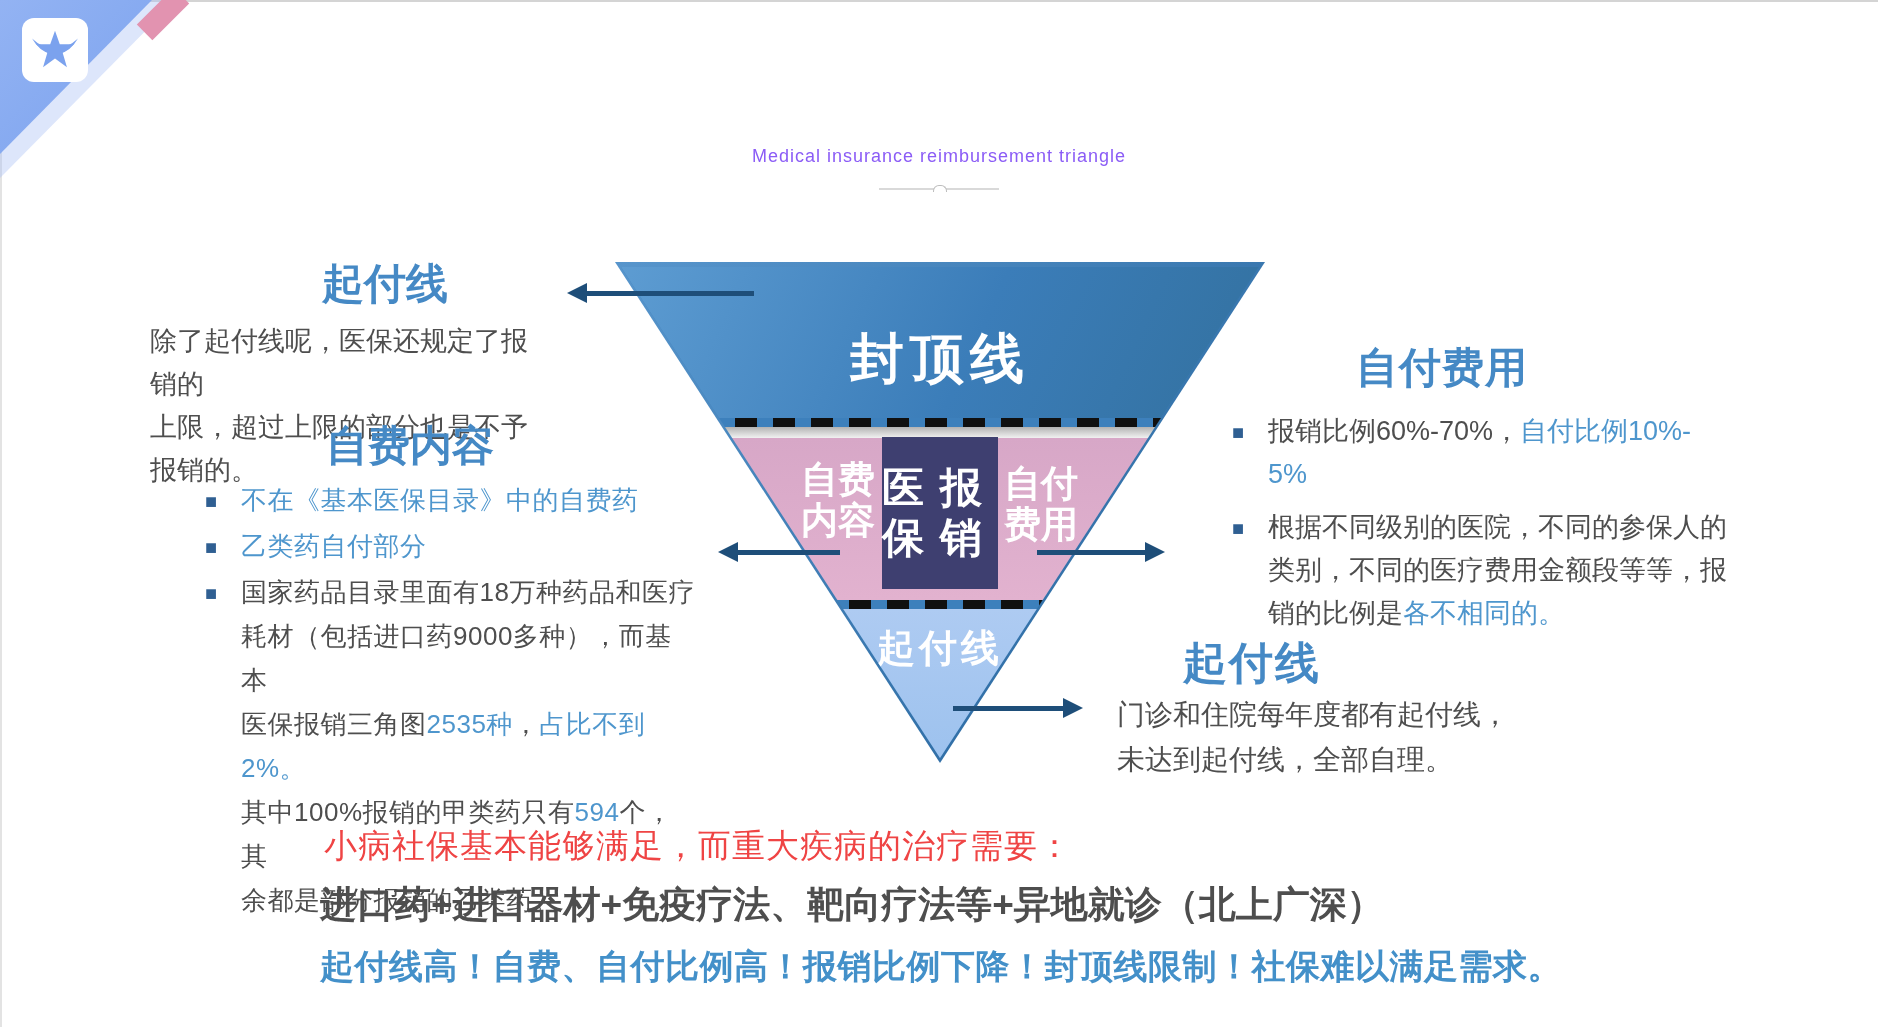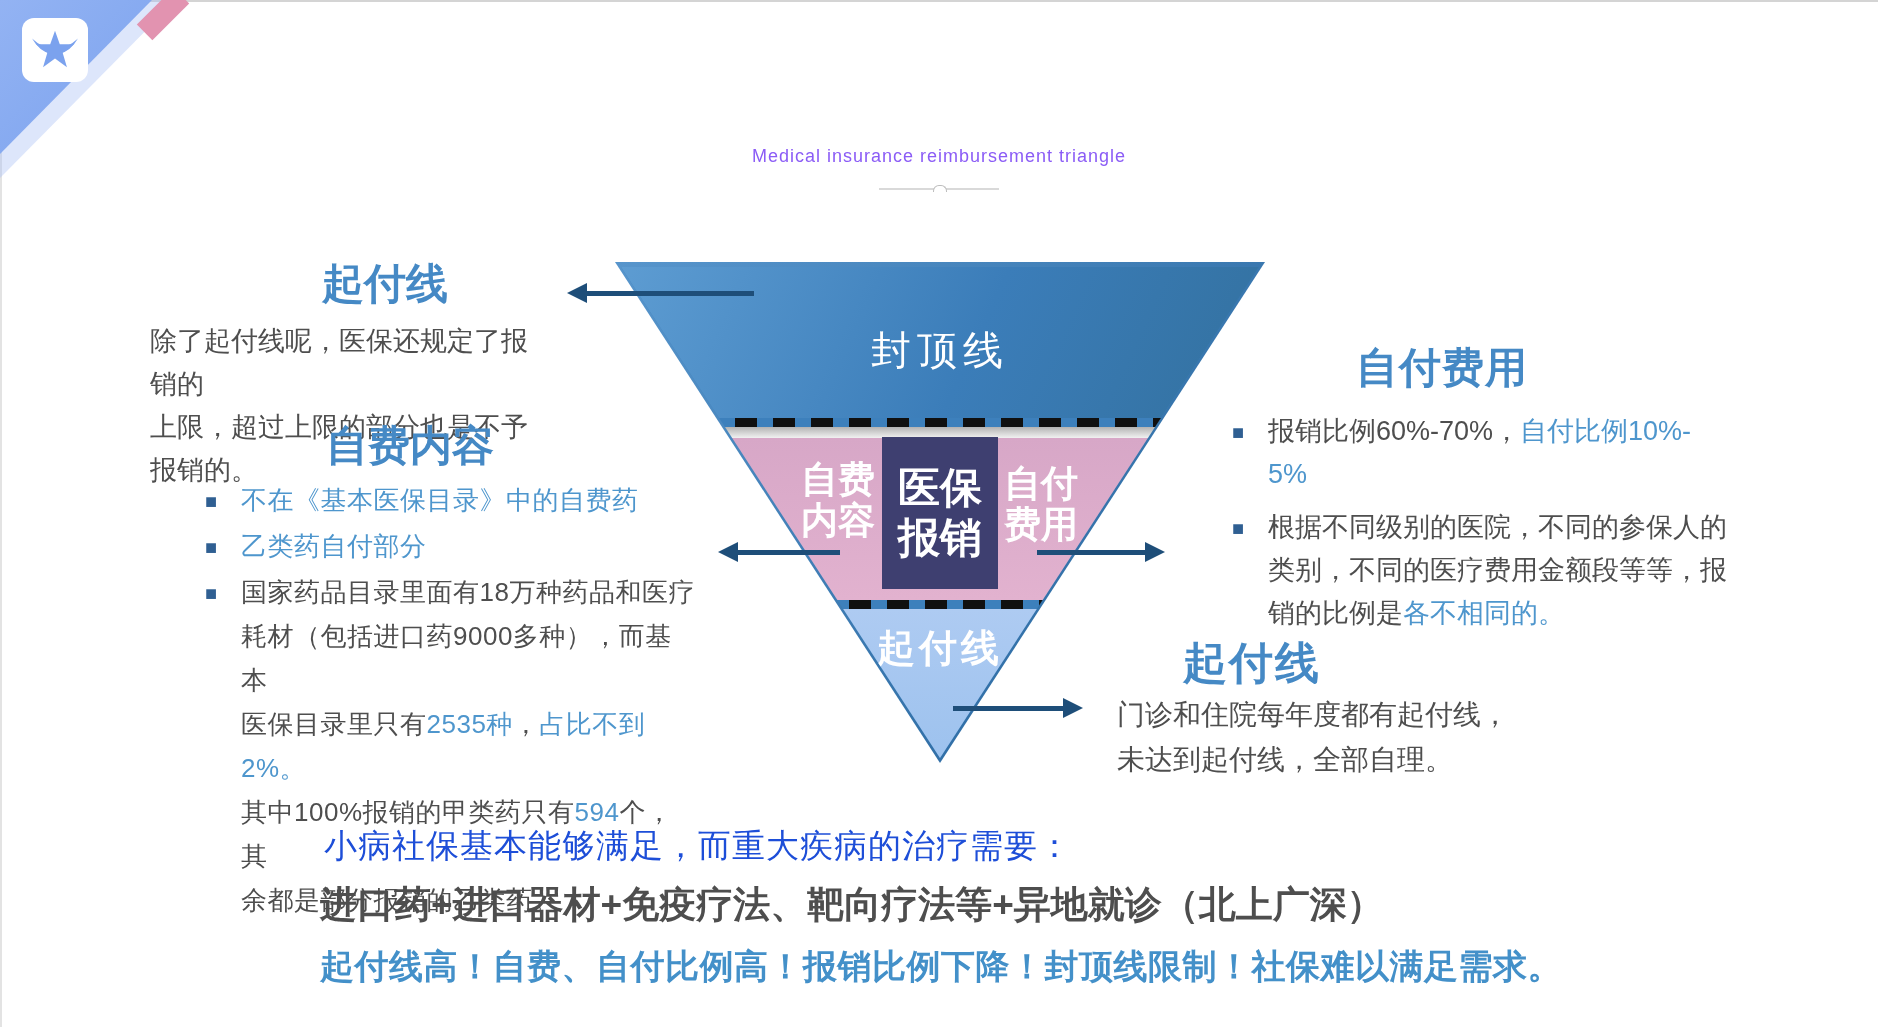--- a/index.html
+++ b/index.html
@@ -34,24 +34,24 @@
   .band-top{left:0;top:0;width:100%;height:151px;
          background:linear-gradient(115deg,#5d9cd2,#3b7db9 55%,#33719f);}
   .dash{left:0;width:100%;height:9px;
          background:repeating-linear-gradient(90deg,#101010 0 22px,transparent 22px 38px);}
   .dash1{top:151px;}
   .silver{left:0;top:160px;width:100%;height:11px;background:linear-gradient(#b3b3b3,#f1f1f1);}
   .band-pink{left:0;top:171px;width:100%;height:162px;background:linear-gradient(#d7a7c7,#e2b2cf);}
   .dash2{top:333px;}
   .band-bottom{left:0;top:342px;width:100%;height:149px;background:linear-gradient(#aecbf2,#9dc2ee);}
   .navy-box{left:261px;top:170px;width:116px;height:152px;background:#3e3f70;
-         display:flex;flex-direction:column;align-items:center;justify-content:center;
+         display:flex;flex-direction:row;align-items:center;justify-content:center;
          color:#fff;font-weight:bold;font-size:42px;line-height:50px;}
-  .tri-top-label{left:0;top:56px;width:100%;text-align:center;color:#fff;font-weight:normal;
-         font-size:40px;letter-spacing:6px;}
+  .tri-top-label{left:0;top:56px;width:100%;text-align:center;color:#fff;font-weight:bold;
+         font-size:54px;letter-spacing:6px;}
   .tri-side-label{width:132px;text-align:center;color:#fff;font-weight:bold;
          font-size:37px;line-height:41px;}
   .tri-side-left{left:151px;top:192px;}
   .tri-side-right{left:354px;top:196px;}
   .tri-bottom-label{left:0;top:356px;width:100%;text-align:center;color:#fff;font-weight:bold;
          font-size:38px;letter-spacing:4px;}
   
   .shaft{height:5px;background:#1e4e79;}
   .head{width:0;height:0;border-top:10px solid transparent;border-bottom:10px solid transparent;}
   .head-left{border-right:20px solid #1e4e79;}
@@ -66,21 +66,21 @@
   .lbullets{left:205px;top:478px;width:490px;font-size:26px;line-height:44px;letter-spacing:.5px;}
   .bullet{position:relative;padding-left:36px;}
   .bullet .mk{position:absolute;left:0;top:1px;color:#2f5f92;font-size:20px;}
   .bullet + .bullet{margin-top:2px;}
   .rh1{left:1356px;top:340px;width:200px;font-size:42px;letter-spacing:1px;}
   .rbullets{left:1232px;top:410px;width:510px;font-size:27px;line-height:43px;}
   .rbullets .bullet + .bullet{margin-top:10px;}
   .rh2{left:1183px;top:634px;font-size:44px;letter-spacing:2px;}
   .rpara{left:1117px;top:692px;font-size:28px;line-height:45px;}
   
-  .f1{left:324px;top:824px;font-size:33px;color:#1d4ed8;letter-spacing:1px;}
+  .f1{left:324px;top:824px;font-size:33px;color:#ef4444;letter-spacing:1px;}
   .f2{left:320px;top:880px;font-size:37px;font-weight:bold;color:#4e4e4e;}
   .f3{left:320px;top:944px;font-size:34px;font-weight:bold;color:#4390c9;letter-spacing:.5px;}
 </style>
 </head>
 <body>
 
 <div class="canvas">
 
   <div class="abs top-edge"></div>
   <div class="abs left-edge"></div>
@@ -148,21 +148,21 @@
       <span class="b">不在《基本医保目录》中的自费药</span>
     </div>
     <div class="bullet">
       <span class="mk">■</span>
       <span class="b">乙类药自付部分</span>
     </div>
     <div class="bullet">
       <span class="mk">■</span>
       <span>国家药品目录里面有18万种药品和医疗</span><br>
       <span>耗材（包括进口药9000多种），而基本</span><br>
-      <span>医保目录里只有</span><span class="b">2535种</span><span>，</span><span class="b">占比不到2%。</span><br>
+      <span>医保报销三角图</span><span class="b">2535种</span><span>，</span><span class="b">占比不到2%。</span><br>
       <span>其中100%报销的甲类药只有</span><span class="b">594</span><span>个，其</span><br>
       <span>余都是部分报销的乙类药。</span>
     </div>
   </div>
 
   <div class="abs h-blue rh1">自付费用</div>
   <div class="abs body-txt rbullets">
     <div class="bullet">
       <span class="mk">■</span>
       <span>报销比例60%-70%，</span><span class="b">自付比例10%-</span><br>

